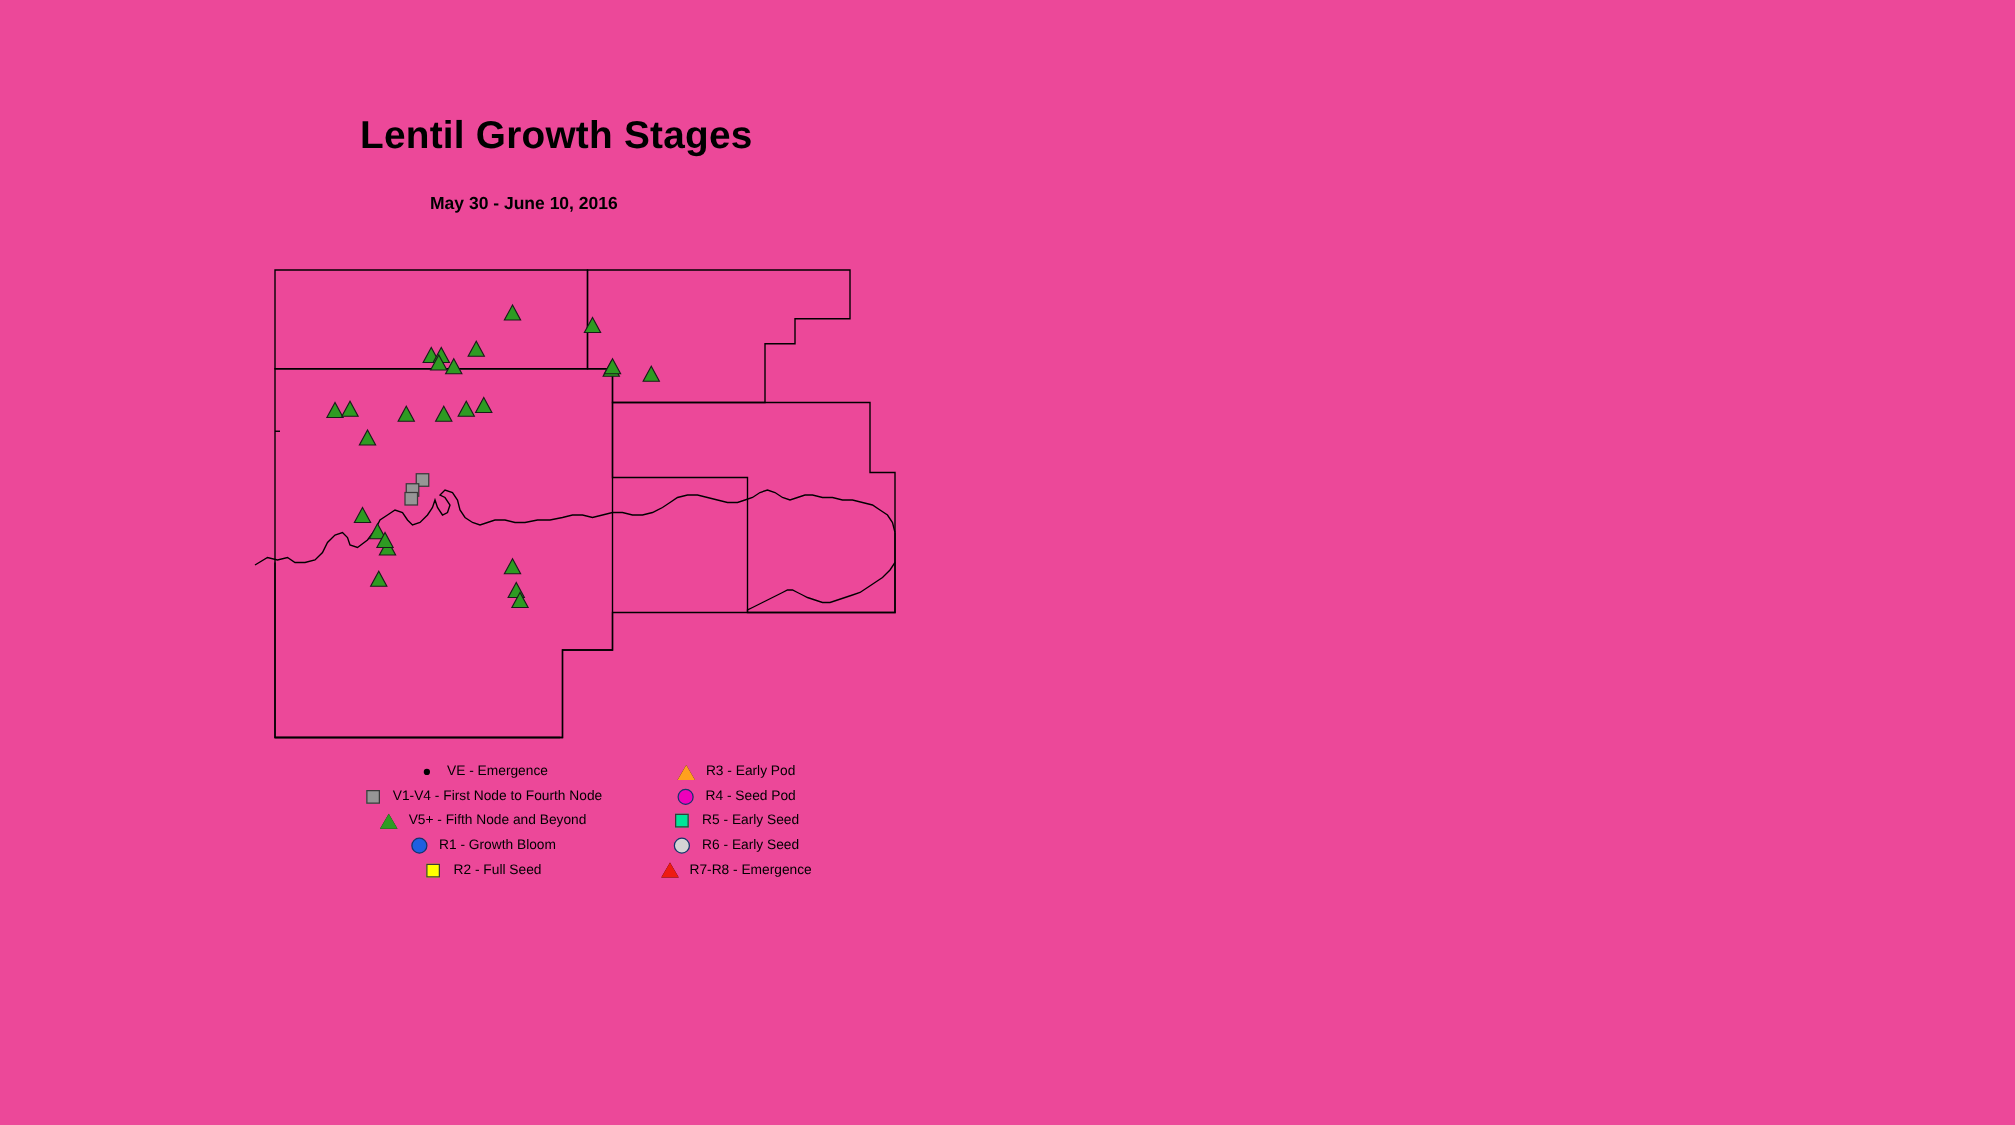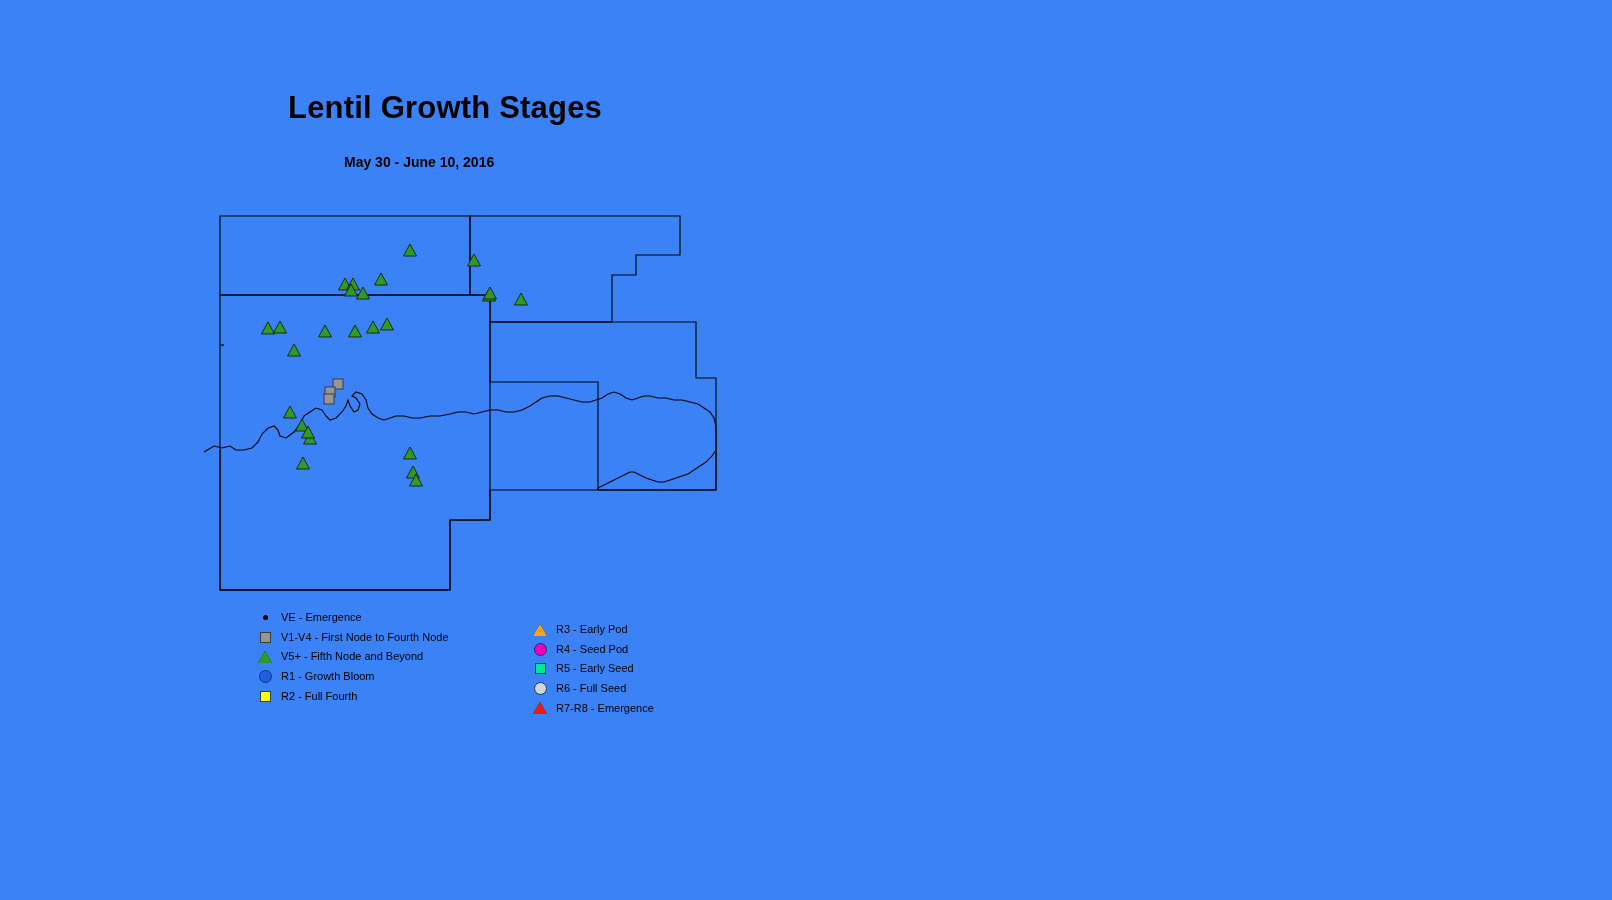--- a/index.html
+++ b/index.html
@@ -12,21 +12,21 @@
     height: 900px;
     position: relative;
     font-family: "Liberation Sans", sans-serif;
     overflow: hidden;
   }
   #root {
     position: absolute;
     left: 0; top: 0;
     width: 1612px;
     height: 900px;
-    background: #3b82f6;
+    background: #ec4899;
   }
   .title {
     position: absolute;
     left: 288px;
     top: 90px;
     font-size: 31px;
     font-weight: bold;
     color: #000000;
     letter-spacing: 0.2px;
     white-space: nowrap;
@@ -55,26 +55,27 @@
     left: 255px;
     top: 608px;
     width: 420px;
     height: 112px;
   }
   .legend-col {
     position: absolute;
     top: 0;
   }
   .legend-col.left  { left: 0px;   width: 260px; }
-  .legend-col.right { left: 275px; width: 145px; margin-top: 12px; }
+  .legend-col.right { left: 260px; width: 145px; }
   .legend-row {
     position: relative;
     height: 19.6px;
     display: flex;
     align-items: center;
+    justify-content: center;
   }
   .legend-sym {
     width: 20px;
     height: 19px;
     flex: 0 0 20px;
     position: relative;
     display: flex;
     align-items: center;
     justify-content: center;
   }
@@ -218,21 +219,21 @@
         <div class="legend-row">
           <span class="legend-sym">
             <span class="sym-circle" style="background: rgb(31, 95, 224);"></span>
           </span>
           <span class="legend-label">R1 - Growth Bloom</span>
         </div>
         <div class="legend-row">
           <span class="legend-sym">
             <span class="sym-square" style="background: rgb(255, 255, 0);"></span>
           </span>
-          <span class="legend-label">R2 - Full Fourth</span>
+          <span class="legend-label">R2 - Full Seed</span>
         </div>
       </div>
     <div class="legend-col right" id="legend-right">
         <div class="legend-row">
           <span class="legend-sym">
             <span class="sym-tri" style="border-bottom-color: rgb(255, 160, 30);"></span>
           </span>
           <span class="legend-label">R3 - Early Pod</span>
         </div>
         <div class="legend-row">
@@ -244,21 +245,21 @@
         <div class="legend-row">
           <span class="legend-sym">
             <span class="sym-square" style="background: rgb(0, 229, 153);"></span>
           </span>
           <span class="legend-label">R5 - Early Seed</span>
         </div>
         <div class="legend-row">
           <span class="legend-sym">
             <span class="sym-circle" style="background: rgb(212, 212, 212);"></span>
           </span>
-          <span class="legend-label">R6 - Full Seed</span>
+          <span class="legend-label">R6 - Early Seed</span>
         </div>
         <div class="legend-row">
           <span class="legend-sym">
             <span class="sym-tri" style="border-bottom-color: rgb(238, 27, 17);"></span>
           </span>
           <span class="legend-label">R7-R8 - Emergence</span>
         </div>
       </div>
   </div>
 

